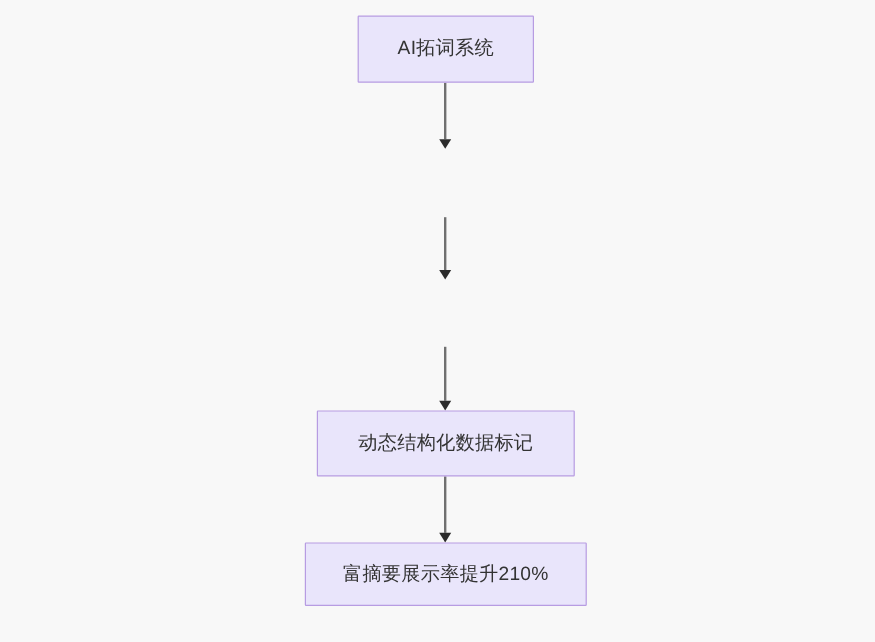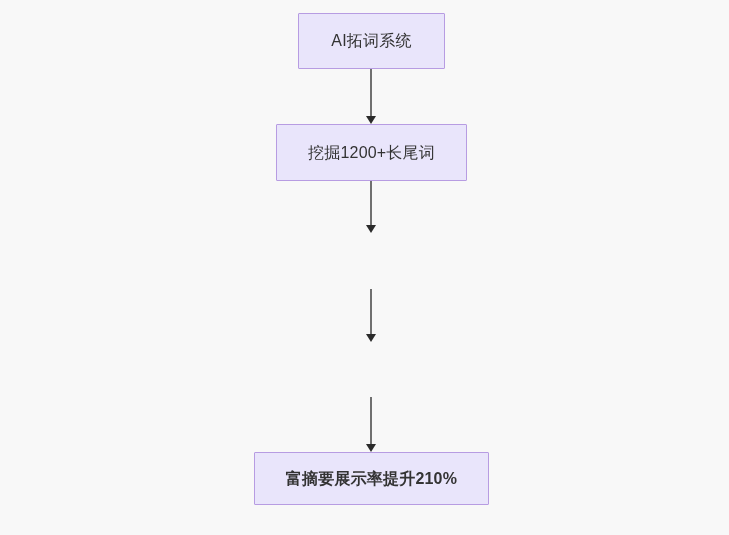--- a/index.html
+++ b/index.html
@@ -81,23 +81,23 @@
 
   <div class="edge" style="left:366px; top:397px; height:55px;">
     <div class="edge-line" style="height:47px;"></div>
     <div class="edge-arrow"></div>
   </div>
 
   <div class="node" style="left:298px; top:13px; width:147px; height:56px;">
     <span class="node-label">AI拓词系统</span>
   </div>
 
-  <div class="node" style="left:276px; top:124px; width:191px; height:57px;">
-    <span class="node-label">挖掘1200+长尾词</span>
+
+
+  <div class="node" style="left:264px; top:342px; width:215px; height:55px;">
+    <span class="node-label">动态结构化数据标记</span>
   </div>
 
-
-
-  <div class="node" style="left:254px; top:452px; width:235px; height:53px;font-weight:bold;">
+  <div class="node" style="left:254px; top:452px; width:235px; height:53px;">
     <span class="node-label">富摘要展示率提升210%</span>
   </div>
 
 </div>
 
 </body></html>

